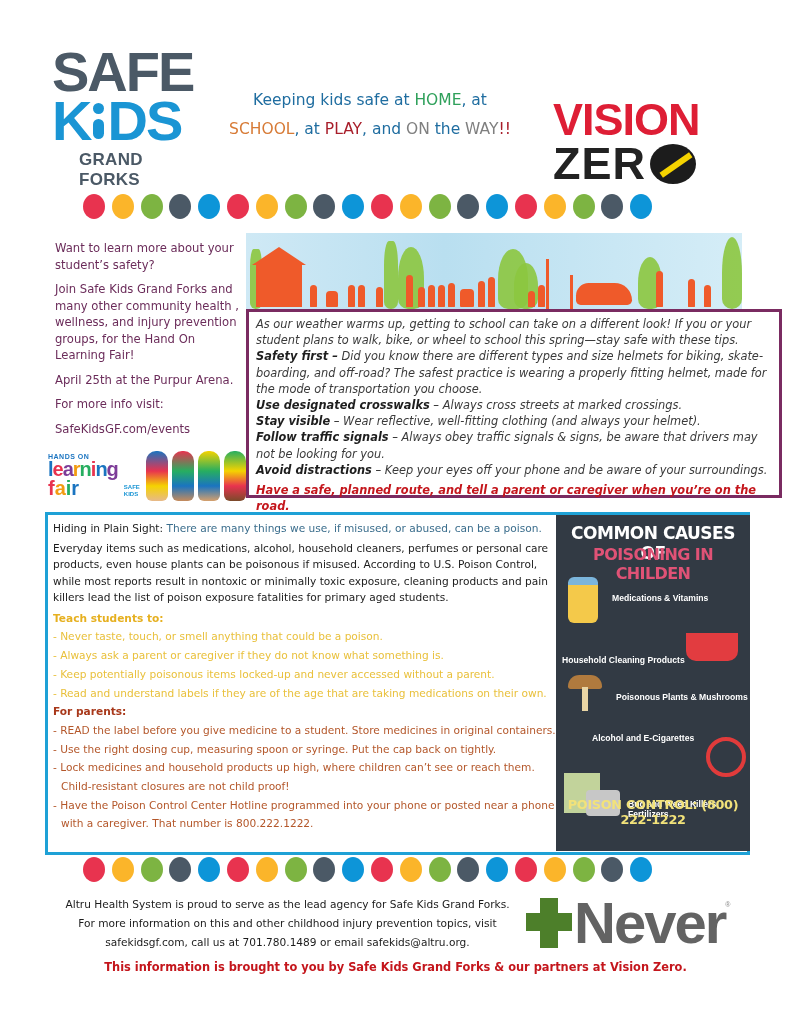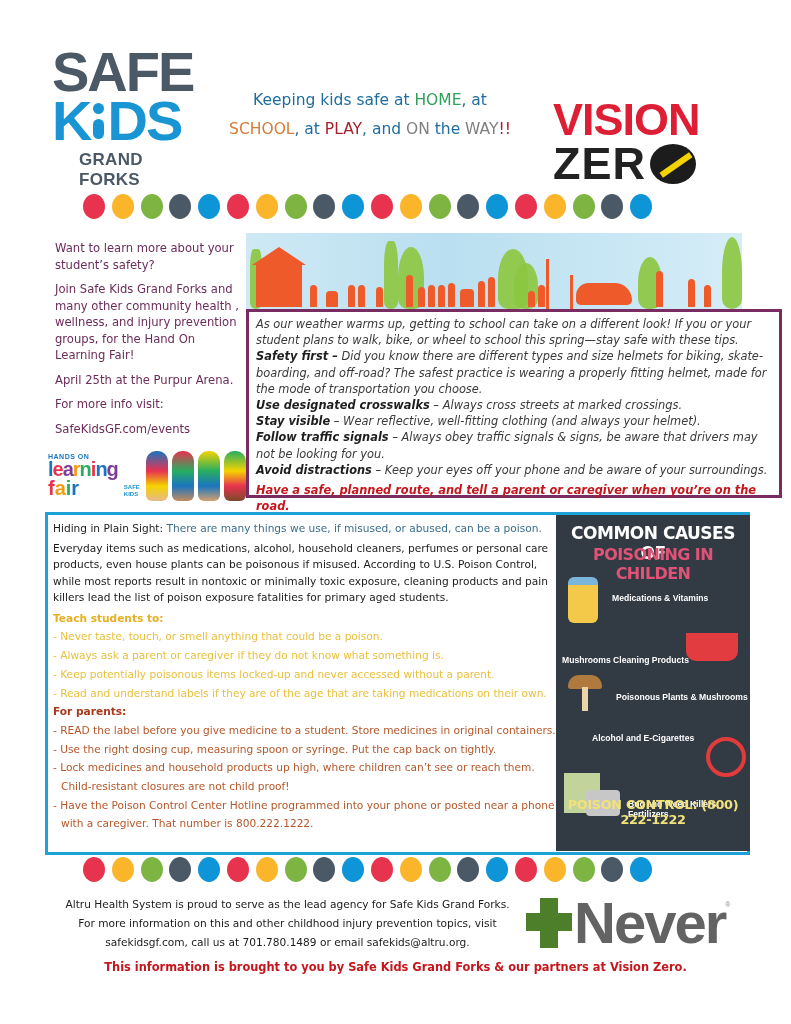--- a/index.html
+++ b/index.html
@@ -234,21 +234,21 @@
     <div class="brn">- Have the Poison Control Center Hotline programmed into your phone or posted near a phone</div>
     <div class="brn indent">with a caregiver. That number is 800.222.1222.</div>
   </div>
 
   <div class="infographic">
     <div class="ig-title1">COMMON CAUSES OF</div>
     <div class="ig-title2">POISONING IN CHILDEN</div>
     <div class="ig-bottle"></div>
     <div class="ig-label" style="left:56px;top:78px;">Medications &amp; Vitamins</div>
     <div class="ig-bucket"></div>
-    <div class="ig-label" style="left:6px;top:140px;">Mushrooms Cleaning Products</div>
+    <div class="ig-label" style="left:6px;top:140px;">Household Cleaning Products</div>
     <div class="ig-shroom"></div>
     <div class="ig-label" style="left:60px;top:177px;">Poisonous Plants &amp; Mushrooms</div>
     <div class="ig-label" style="left:36px;top:218px;">Alcohol and E-Cigarettes</div>
     <div class="ig-nosign"></div>
     <div class="ig-bag"></div>
     <div class="ig-can"></div>
     <div class="ig-label" style="left:72px;top:284px;">Bug and Weed Killers, Fertilizers</div>
     <div class="ig-poison">POISON CONTROL: (800) 222-1222</div>
   </div>
 </div>

